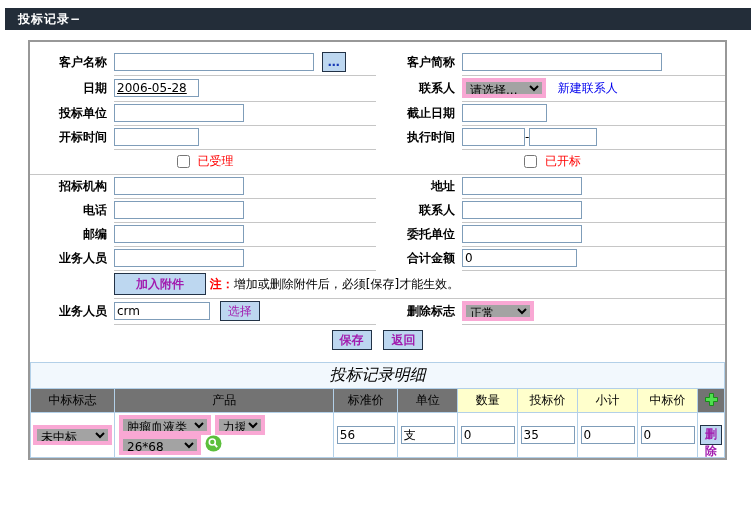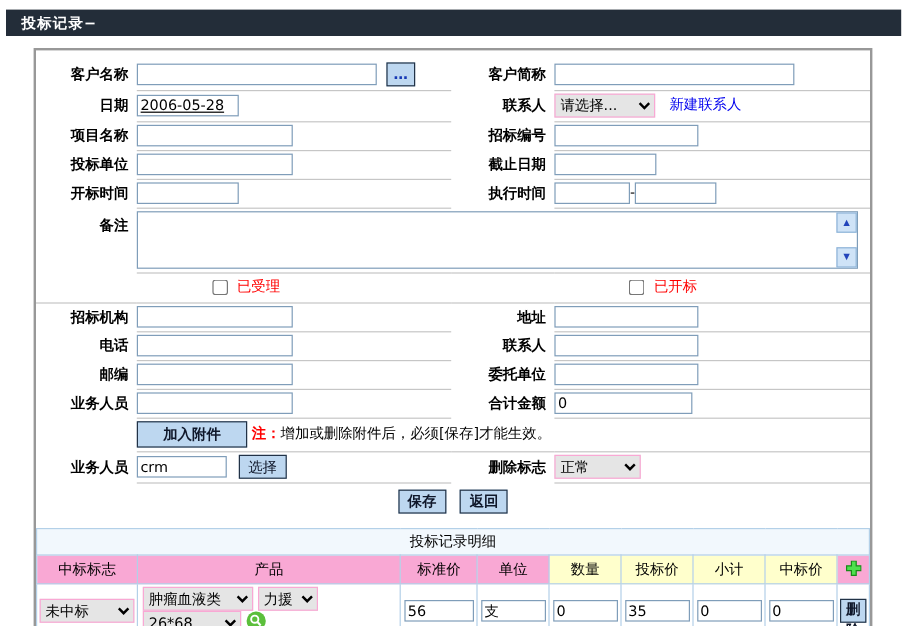--- a/index.html
+++ b/index.html
@@ -27,28 +27,28 @@
     text-align:right; font-weight:bold; padding-right:7px; white-space:nowrap;
     overflow:hidden;
   }
   td.val { border-bottom:1px solid #c6c6c6; padding:2px 0 3px 0; }
   .tb {
     height:18px; border:1px solid #7f9db9; background:#fff;
     font-family:"DejaVu Sans","Liberation Sans",sans-serif; font-size:12px;
     padding:0 2px; vertical-align:middle;
   }
   .w200{width:200px;} .w130{width:130px;} .w120{width:120px;} .w85{width:85px;text-decoration:underline;}
-  .w63{width:63px;} .w68{width:68px;} .w115{width:115px;} .w75{width:75px;}
+  .w63{width:63px;} .w68{width:68px;} .w115{width:115px;} .w75{width:96px;}
   select {
     height:20px; font-size:12px; vertical-align:middle;
     font-family:"DejaVu Sans","Liberation Sans",sans-serif;
-    background:#e5e5e5; border:1px solid #f9a8d4;
+    background:#a3a3a3; border:4px solid #f9a8d4;
   }
   .btn {
-    background:#bdd7f0; border:1px solid #223246; color:#0f172a;
+    background:#bdd7f0; border:1px solid #223246; color:#a21caf;
     font-size:12px; height:20px; padding:0 7px; vertical-align:middle;
     font-family:"DejaVu Sans","Liberation Sans",sans-serif; cursor:pointer;
   }
   .btn.dots { width:24px; font-weight:bold; color:#1638b4; padding:0; margin-left:4px; }
   .btn.attach { width:92px; height:22px; font-weight:bold; }
   .btn.sm { margin-left:6px; }
   .red { color:#ff0000; }
   .note-prefix { color:#ff0000; font-weight:bold; }
   a.bluelink { color:#0000ee; text-decoration:none; margin-left:8px; }
   .ckcell { text-align:center; }
@@ -66,22 +66,22 @@
     background:#cfe3f7; border:1px solid #8fb4d8; color:#2244bb;
     font-size:9px; line-height:15px; text-align:center; padding:0; cursor:pointer;
   }
   .sb-up { top:1px; } .sb-dn { bottom:1px; }
   
   table.detail { width:100%; border-collapse:collapse; margin-top:6px; }
   table.detail td {
     border:1px solid #b3d0e8; text-align:center; vertical-align:middle;
     padding:2px;
   }
-  td.dt-title { height:20px; background:#f2f8fd; font-size:12px; border-bottom:1px solid #b3d0e8; }
-  tr.dt-head td { height:24px; background:#f9a8d4; }
+  td.dt-title { height:20px; background:#f2f8fd; font-size:16px; border-bottom:1px solid #b3d0e8;font-style:italic; }
+  tr.dt-head td { height:24px; background:#737373; }
   tr.dt-head td.yellow { background:#ffffcc;text-align:center; }
   tr.dt-body td { height:30px; background:#ffffff; }
   .num { width:54px; } .price { width:58px; }
   .icon { vertical-align:middle; cursor:pointer; }
 </style>
 </head>
 <body>
 
 <div class="titlebar">投标记录−</div>
 
@@ -114,30 +114,20 @@
       </td>
       <td class="lbl">联系人</td>
       <td class="val">
         <select style="width:84px">
           <option>请选择...</option>
         </select>
         <a href="#" class="bluelink">新建联系人</a>
       </td>
     </tr>
 
-    <tr>
-      <td class="lbl">项目名称</td>
-      <td class="val">
-        <input class="tb w130" value="" style="">
-      </td>
-      <td class="lbl">招标编号</td>
-      <td class="val">
-        <input class="tb w120" value="" style="">
-      </td>
-    </tr>
 
     <tr>
       <td class="lbl">投标单位</td>
       <td class="val">
         <input class="tb w130" value="" style="">
       </td>
       <td class="lbl">截止日期</td>
       <td class="val">
         <input class="tb w85" value="" style="">
       </td>
@@ -147,30 +137,20 @@
       <td class="lbl">开标时间</td>
       <td class="val">
         <input class="tb w85" value="" style="">
       </td>
       <td class="lbl">执行时间</td>
       <td class="val">
         <input class="tb w63" value="" style=""><span>-</span><input class="tb w68" value="" style="">
       </td>
     </tr>
 
-    <tr>
-      <td class="lbl" style="vertical-align:top;padding-top:6px;">备注</td>
-      <td class="val" colspan="3">
-        <div class="remark-wrap">
-          <div class="remark-box"></div>
-          <button class="sb-btn sb-up">▲</button>
-          <button class="sb-btn sb-dn">▼</button>
-        </div>
-      </td>
-    </tr>
 
     <tr>
       <td class="val ckcell" colspan="2">
         <input type="checkbox" style="">
         <span class="red">已受理</span>
       </td>
       <td class="val ckcell" colspan="2">
         <input type="checkbox" style="">
         <span class="red">已开标</span>
       </td>

